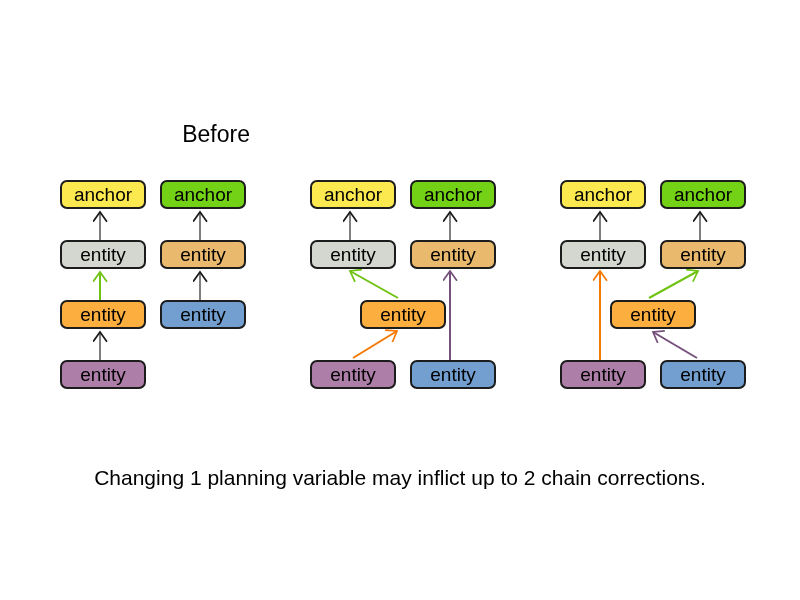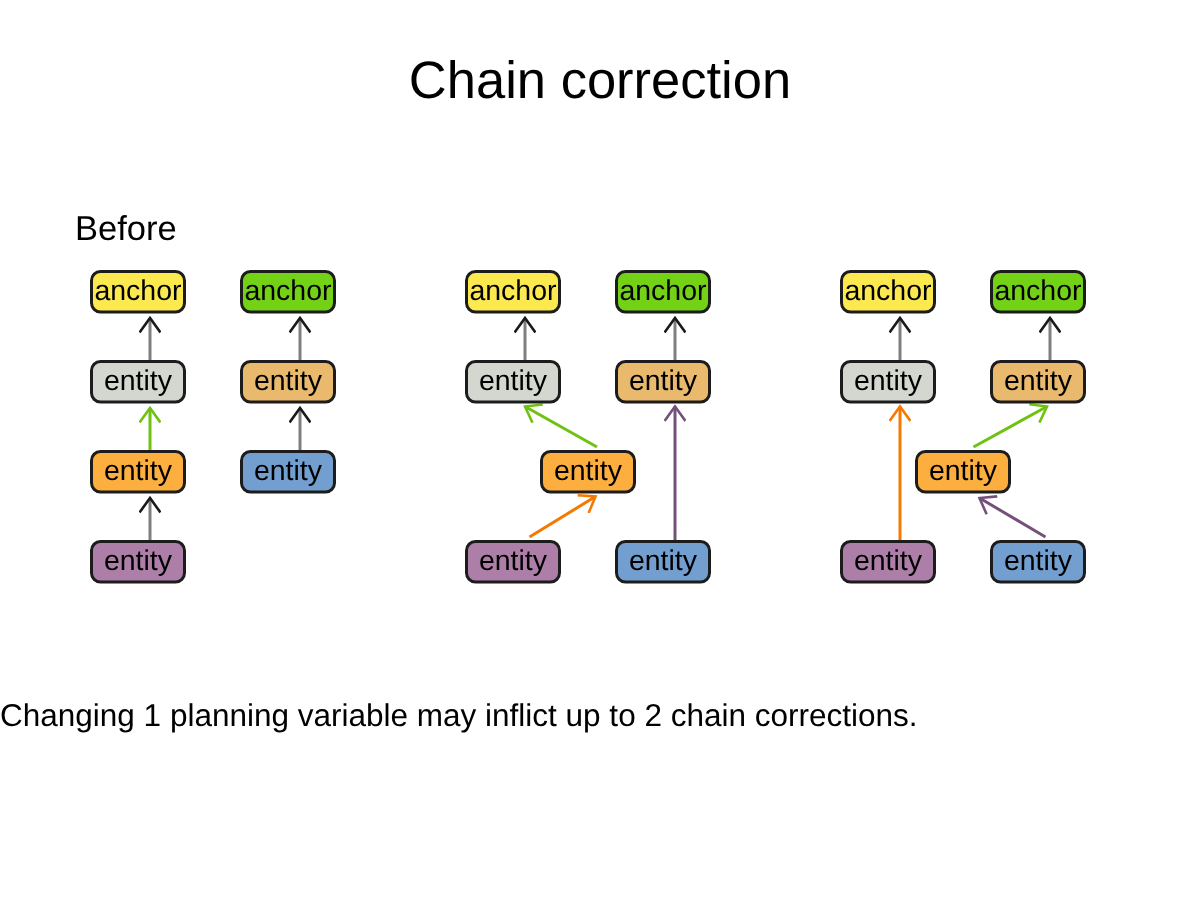--- a/index.html
+++ b/index.html
@@ -11,45 +11,44 @@
     font-family:"Liberation Sans","DejaVu Sans",sans-serif;
     color:#000;
   }
   .title{
     position:absolute;top:36px;left:0;width:800px;
     text-align:center;font-size:35px;line-height:1.05;
     color:#000;
   }
   .group-label{
     position:absolute;top:121px;width:200px;
-    text-align:left;font-size:23px;color:#000;margin-top:18px;
+    text-align:right;font-size:23px;color:#000;
   }
   .group-label.before{left:50px;}
   .group-label.after{left:550px;}
   .caption{
     position:absolute;top:466px;left:0;width:800px;
-    font-size:21px;color:#000;
+    text-align:center;font-size:21px;color:#000;
   }
   #nodes{position:absolute;top:0;left:0;width:800px;height:600px;}
   .node{
     position:absolute;
-    width:64px;height:29px;
+    width:86px;height:29px;
     box-sizing:border-box;
     border:2px solid #1c1c1c;
     border-radius:7px;
     display:flex;align-items:center;justify-content:center;
     font-size:19px;color:#000;
   }
   #arrows{position:absolute;top:0;left:0;}
 </style>
 </head>
 <body>
 
 <div id="canvas">
-  <div class="title">Chain correction</div>
   <div class="group-label before">Before</div>
 
   <svg id="arrows" width="800" height="600" viewBox="0 0 800 600" xmlns="http://www.w3.org/2000/svg">
       <defs>
         <marker id="ah-gray" viewBox="0 0 14 14" refX="11" refY="7" markerWidth="15" markerHeight="15" orient="auto" markerUnits="userSpaceOnUse">
           <path d="M2,13.5 L11,7 L2,0.5" fill="none" stroke="#1a1a1a" stroke-width="1.6"></path>
         </marker>
         <marker id="ah-green" viewBox="0 0 14 14" refX="11" refY="7" markerWidth="15" markerHeight="15" orient="auto" markerUnits="userSpaceOnUse">
           <path d="M2,13.5 L11,7 L2,0.5" fill="none" stroke="#6FC212" stroke-width="1.6"></path>
         </marker>

